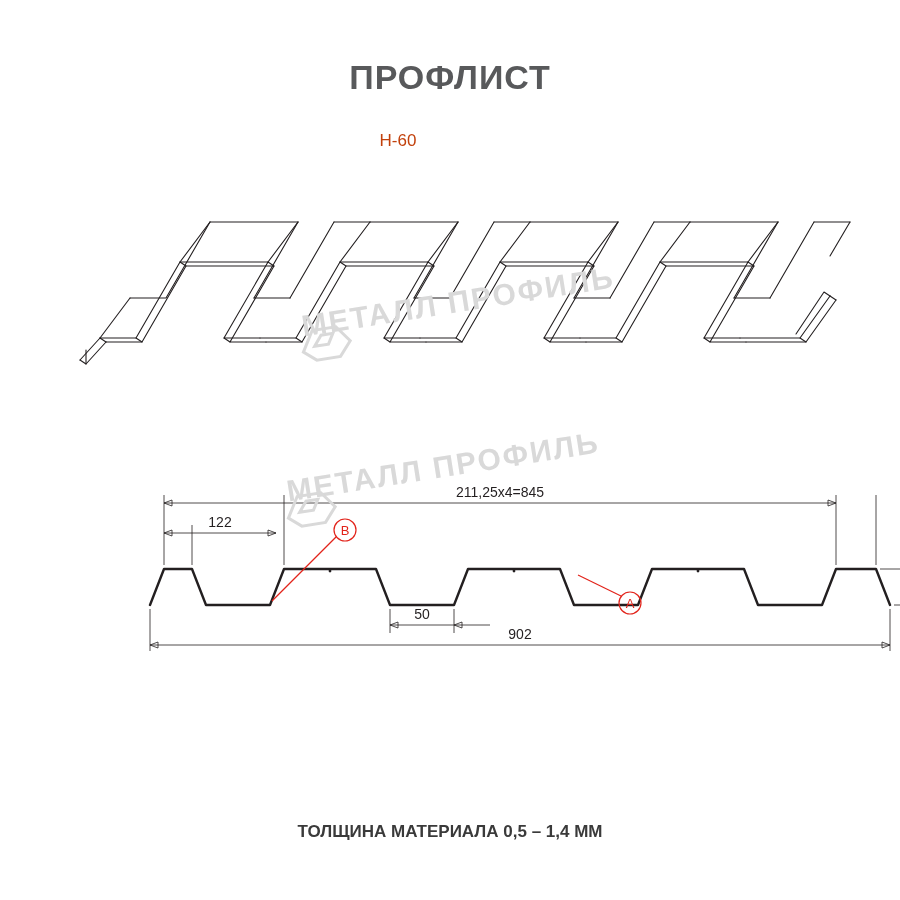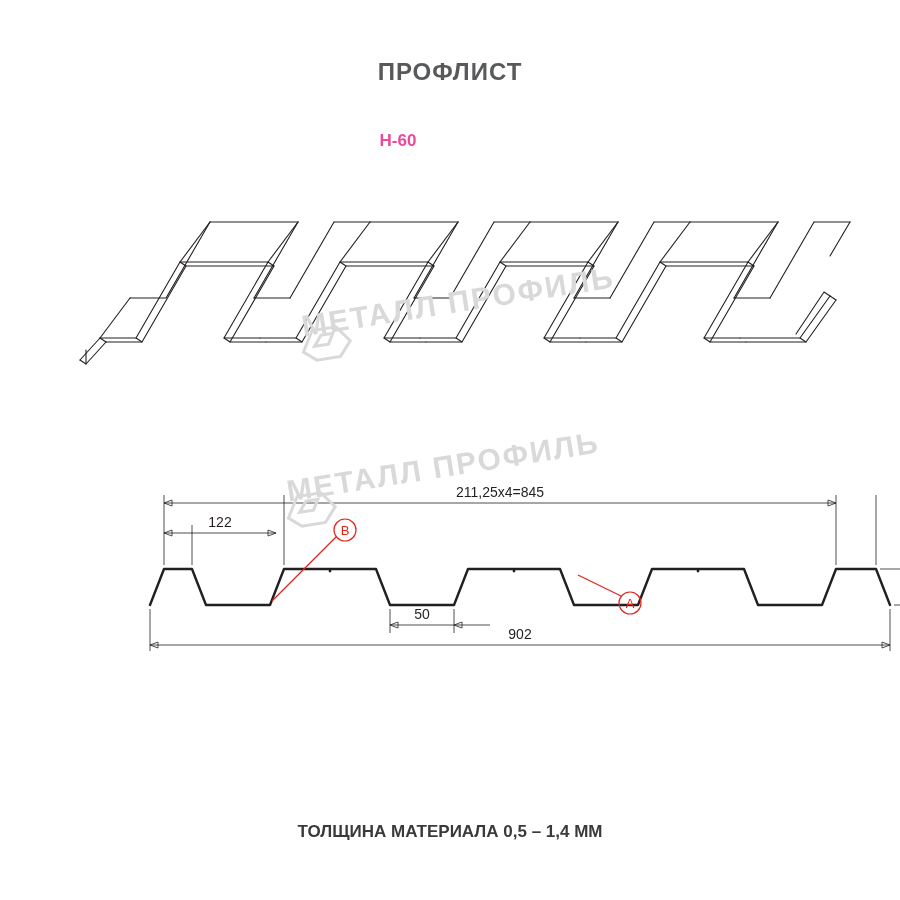--- a/index.html
+++ b/index.html
@@ -18,34 +18,34 @@
   .page {
     position: absolute;
     inset: 0;
   }
   .title {
     position: absolute;
     top: 58px;
     left: 0;
     width: 900px;
     text-align: center;
-    font-size: 24px;
+    font-size: 34px;
     font-weight: bold;
     letter-spacing: 1px;
     color: #58595b;
   }
   .subtitle {
     position: absolute;
     top: 131px;
     left: 0;
     width: 796px;
     text-align: center;
     font-size: 17px;
-    font-weight: bold;
-    color: #ec4899;
+    font-weight: normal;
+    color: #c2410c;
   }
   .footer-note {
     position: absolute;
     top: 822px;
     left: 0;
     width: 900px;
     text-align: center;
     font-size: 17px;
     font-weight: bold;
     color: #3a3a3a;

